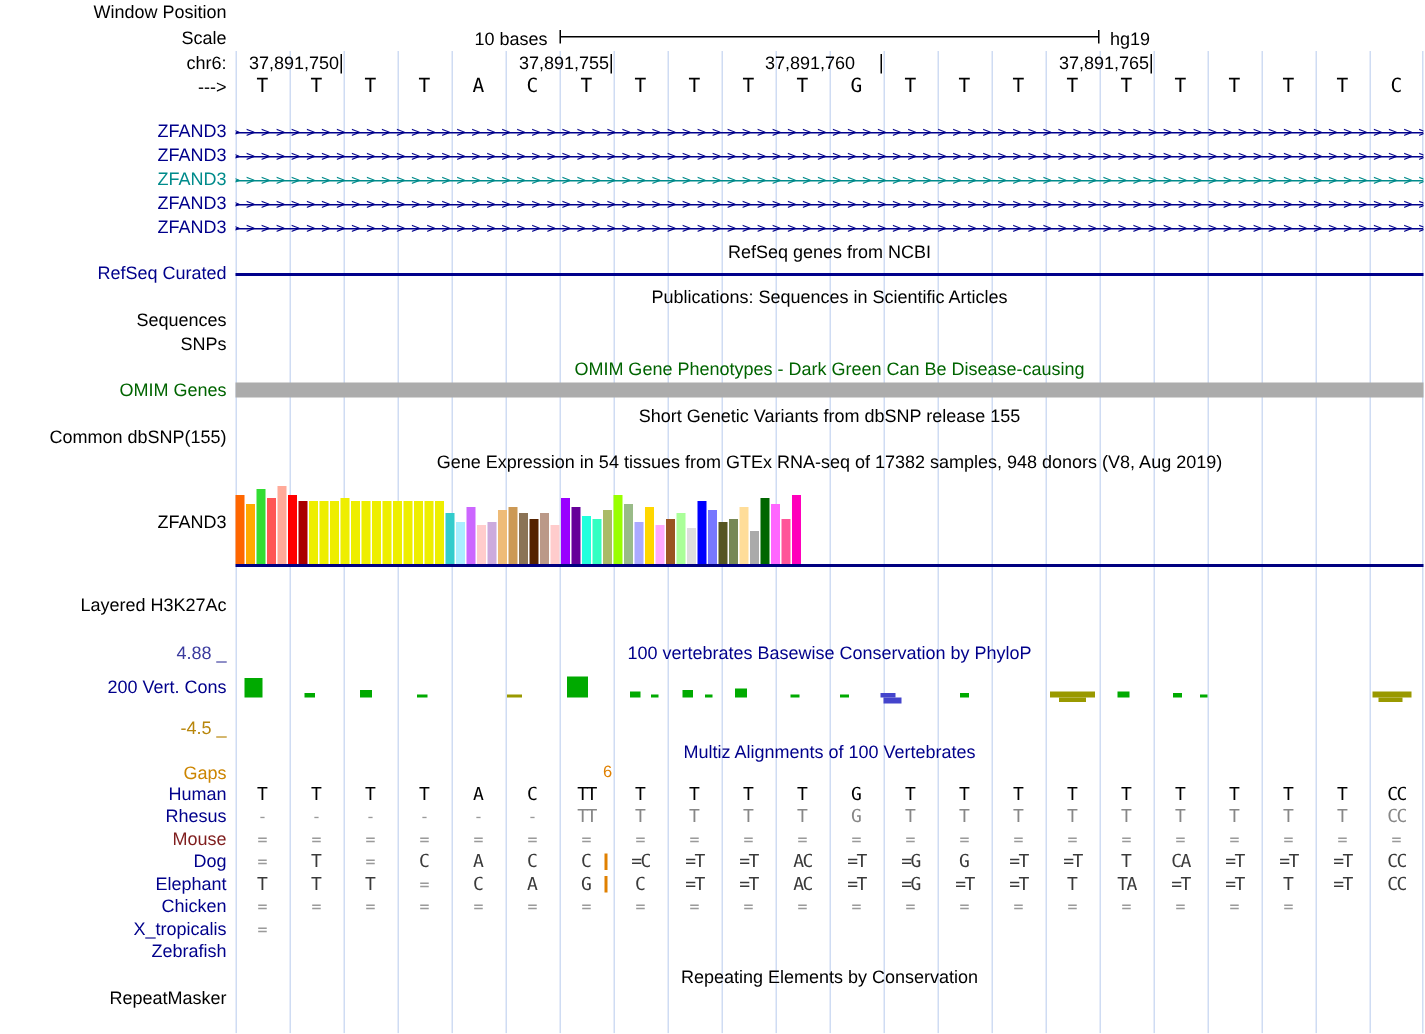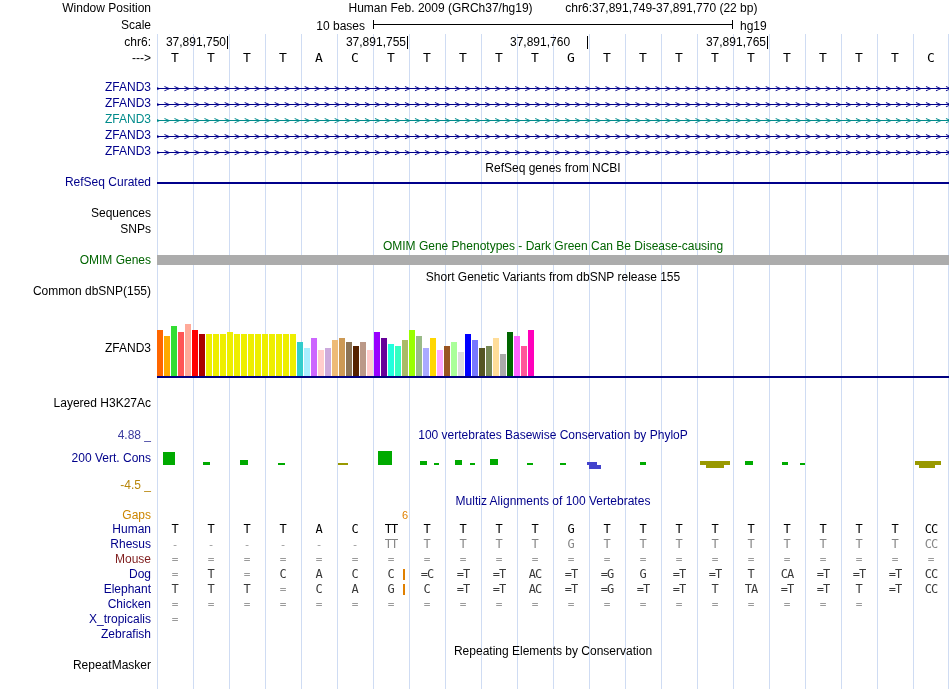--- a/index.html
+++ b/index.html
@@ -64,52 +64,49 @@
   <div class="region" style="top:206px;height:14px"></div>
   <div class="region" style="top:221px;height:14px"></div>
   <div class="region" style="top:284px;height:14px"></div>
   <div class="region" style="top:318px;height:60px"></div>
   <div class="region" style="top:396px;height:32px"></div>
   <div class="region" style="top:443px;height:48px"></div>
   <div class="region" style="top:508px;height:136px"></div>
   <div class="region" style="top:658px;height:30px"></div>
 
   <div class="lbl" style="top:2px">Window Position</div>
-  <div class="ctitle" style="top:2px">
-    <span>Human Feb. 2009 (GRCh37/hg19)</span>
-    <span style="display:inline-block;width:26px"></span>
-    <span>chr6:37,891,749-37,891,770 (22 bp)</span>
-  </div>
 
   <div class="lbl" style="top:19px">Scale</div>
   <div style="position:absolute;top:19px;left:157px;width:208px;text-align:right">10 bases</div>
   <div class="scalebar">
       <div class="mid"></div>
     </div>
   <div style="position:absolute;top:19px;left:740px">hg19</div>
 
   <div class="lbl" style="top:36px">chr6:</div>
 
   <div class="lbl" style="top:52px">---&gt;</div>
 
 
   <div class="ctitle" style="top:162px">RefSeq genes from NCBI</div>
   <div class="lbl navy" style="top:176px">RefSeq Curated</div>
   <div style="position:absolute;left:157px;top:182px;width:792px;height:2px;background:#00008B"></div>
 
+  <div class="ctitle" style="top:192px">Publications: Sequences in Scientific Articles</div>
   <div class="lbl" style="top:207px">Sequences</div>
   <div class="lbl" style="top:223px">SNPs</div>
 
   <div class="ctitle green" style="top:240px">OMIM Gene Phenotypes - Dark Green Can Be Disease-causing</div>
   <div class="lbl green" style="top:254px">OMIM Genes</div>
   <div style="position:absolute;left:157px;top:255px;width:792px;height:10px;background:#ACACAC"></div>
 
   <div class="ctitle" style="top:271px">Short Genetic Variants from dbSNP release 155</div>
   <div class="lbl" style="top:285px">Common dbSNP(155)</div>
 
+  <div class="ctitle" style="top:302px">Gene Expression in 54 tissues from GTEx RNA-seq of 17382 samples, 948 donors (V8, Aug 2019)</div>
   <div class="lbl" style="top:342px">ZFAND3</div>
   <div style="position:absolute;left:157px;top:376px;width:792px;height:2px;background:#000080"></div>
 
   <div class="lbl" style="top:397px">Layered H3K27Ac</div>
 
   <div class="lbl bluegray" style="top:429px">4.88 _</div>
   <div class="ctitle navy" style="top:429px">100 vertebrates Basewise Conservation by PhyloP</div>
   <div class="lbl navy" style="top:452px">200 Vert. Cons</div>
   <div class="lbl goldenrod" style="top:479px">-4.5 _</div>
 

